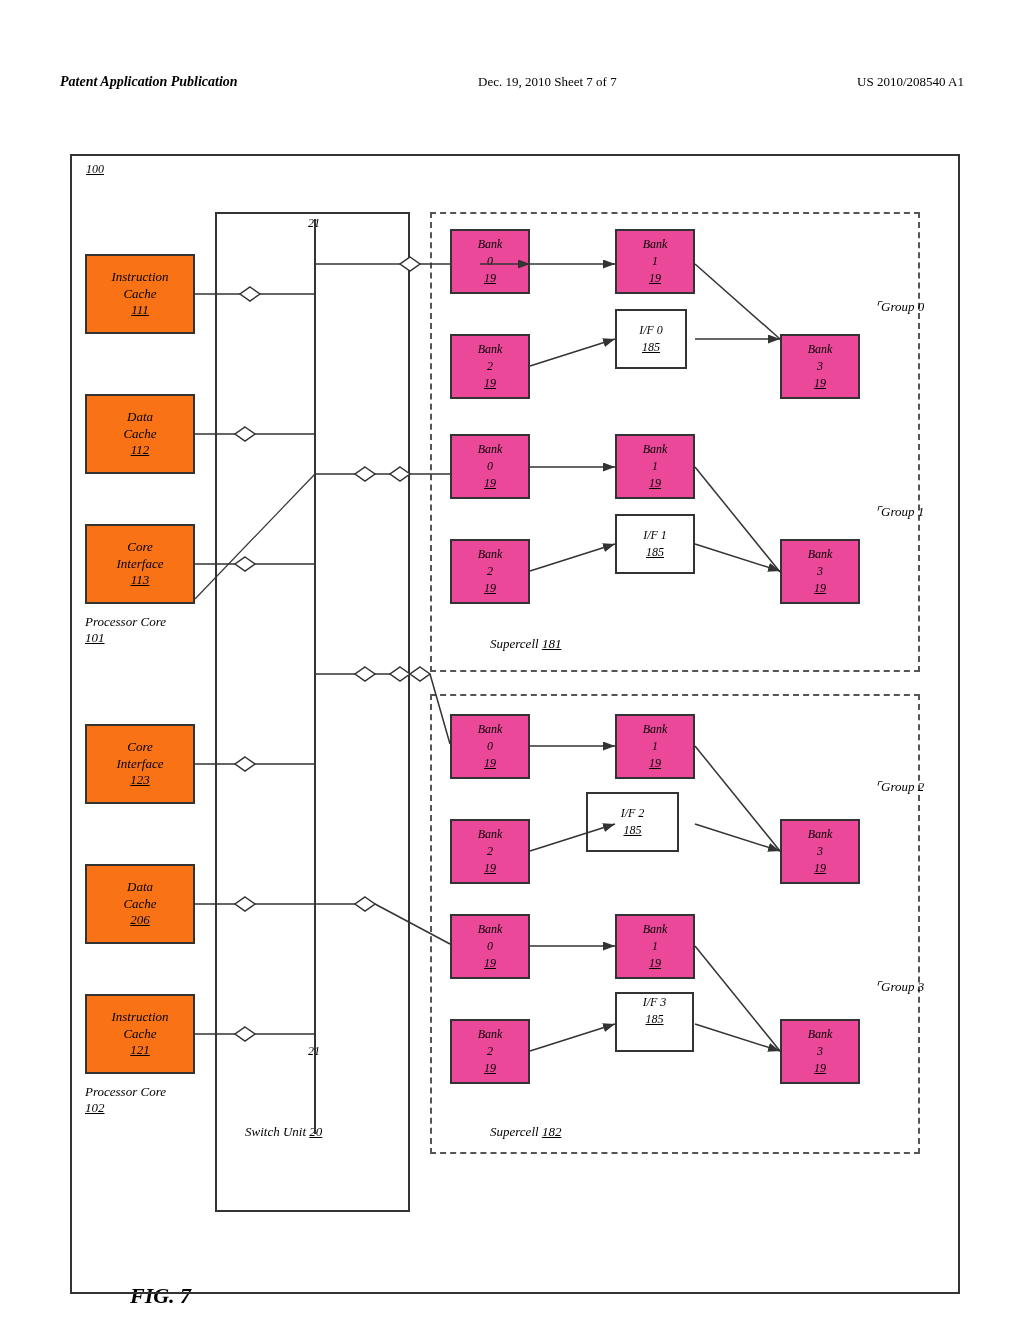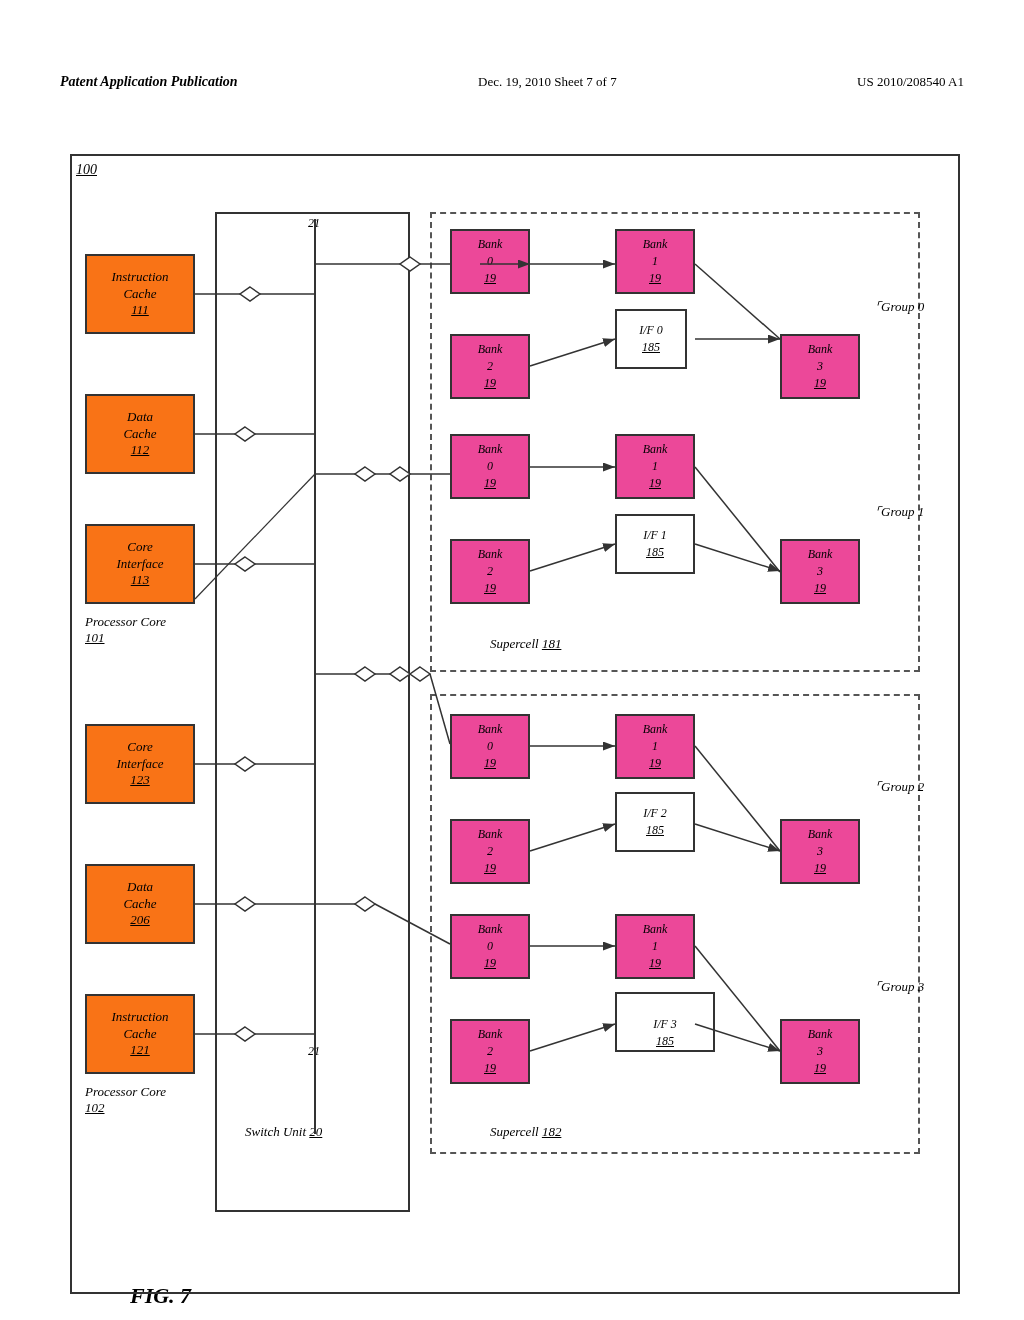--- a/index.html
+++ b/index.html
@@ -159,21 +159,21 @@
     <span class="header-left">Patent Application Publication</span>
     <span class="header-mid">Dec. 19, 2010   Sheet 7 of 7</span>
     <span class="header-right">US 2010/208540 A1</span>
   </div>
 
   <div class="fig-label">FIG. 7</div>
 
   <div class="diagram">
 
     <div class="outer-box"></div>
-    <div class="outer-label" style="position:absolute;top:38px;left:16px;font-size:14px;font-style:italic;text-decoration:underline;">
+    <div class="outer-label" style="position:absolute;top:38px;left:26px;font-size:12px;font-style:italic;text-decoration:underline;">
       <span>100</span>
     </div>
 
     <div class="proc-box" style="left:25px;top:130px;width:110px;height:80px;display:flex;flex-direction:column;align-items:center;justify-content:center;">
       <div class="box-label">
         <span>Instruction<br>Cache</span><br>
         <u>111</u>
       </div>
     </div>
 
@@ -292,21 +292,21 @@
     </div>
 
     <div class="bank-box" style="left:390px;top:590px;width:80px;height:65px;display:flex;flex-direction:column;align-items:center;justify-content:center;">
       Bank<br>0<br><u>19</u>
     </div>
 
     <div class="bank-box" style="left:555px;top:590px;width:80px;height:65px;display:flex;flex-direction:column;align-items:center;justify-content:center;">
       Bank<br>1<br><u>19</u>
     </div>
 
-    <div class="if-box" style="left:555px;top:668px;width:80px;height:60px;display:flex;flex-direction:column;justify-content:center;">
+    <div class="if-box" style="left:526px;top:668px;width:93px;height:60px;display:flex;flex-direction:column;justify-content:center;">
       I/F 2<br><u>185</u>
     </div>
 
     <div class="bank-box" style="left:390px;top:695px;width:80px;height:65px;display:flex;flex-direction:column;align-items:center;justify-content:center;">
       Bank<br>2<br><u>19</u>
     </div>
 
     <div class="bank-box" style="left:720px;top:695px;width:80px;height:65px;display:flex;flex-direction:column;align-items:center;justify-content:center;">
       Bank<br>3<br><u>19</u>
     </div>
@@ -316,21 +316,21 @@
     </div>
 
     <div class="bank-box" style="left:390px;top:790px;width:80px;height:65px;display:flex;flex-direction:column;align-items:center;justify-content:center;">
       Bank<br>0<br><u>19</u>
     </div>
 
     <div class="bank-box" style="left:555px;top:790px;width:80px;height:65px;display:flex;flex-direction:column;align-items:center;justify-content:center;">
       Bank<br>1<br><u>19</u>
     </div>
 
-    <div class="if-box" style="left:555px;top:868px;width:100px;height:60px;display:flex;flex-direction:column;align-items:center;justify-content:flex-end;">
+    <div class="if-box" style="left:555px;top:868px;width:79px;height:60px;display:flex;flex-direction:column;align-items:center;justify-content:flex-start;">
       I/F 3<br><u>185</u>
     </div>
 
     <div class="bank-box" style="left:390px;top:895px;width:80px;height:65px;display:flex;flex-direction:column;align-items:center;justify-content:center;">
       Bank<br>2<br><u>19</u>
     </div>
 
     <div class="bank-box" style="left:720px;top:895px;width:80px;height:65px;display:flex;flex-direction:column;align-items:center;justify-content:center;">
       Bank<br>3<br><u>19</u>
     </div>

